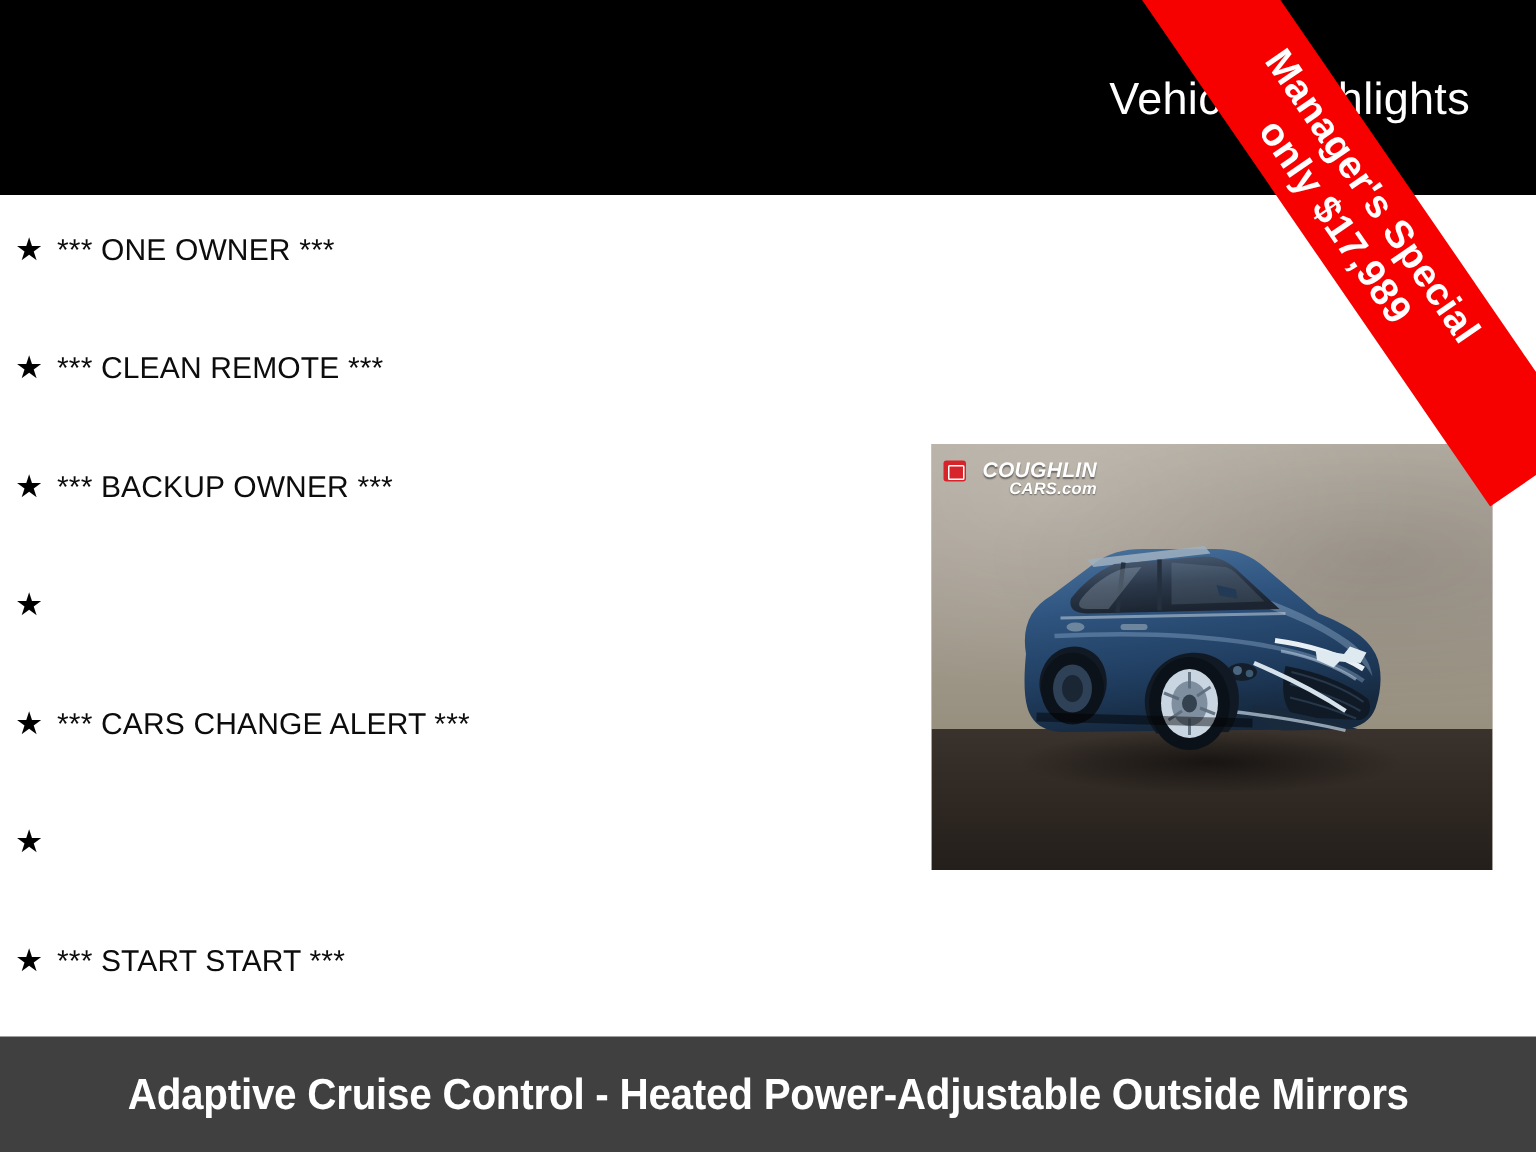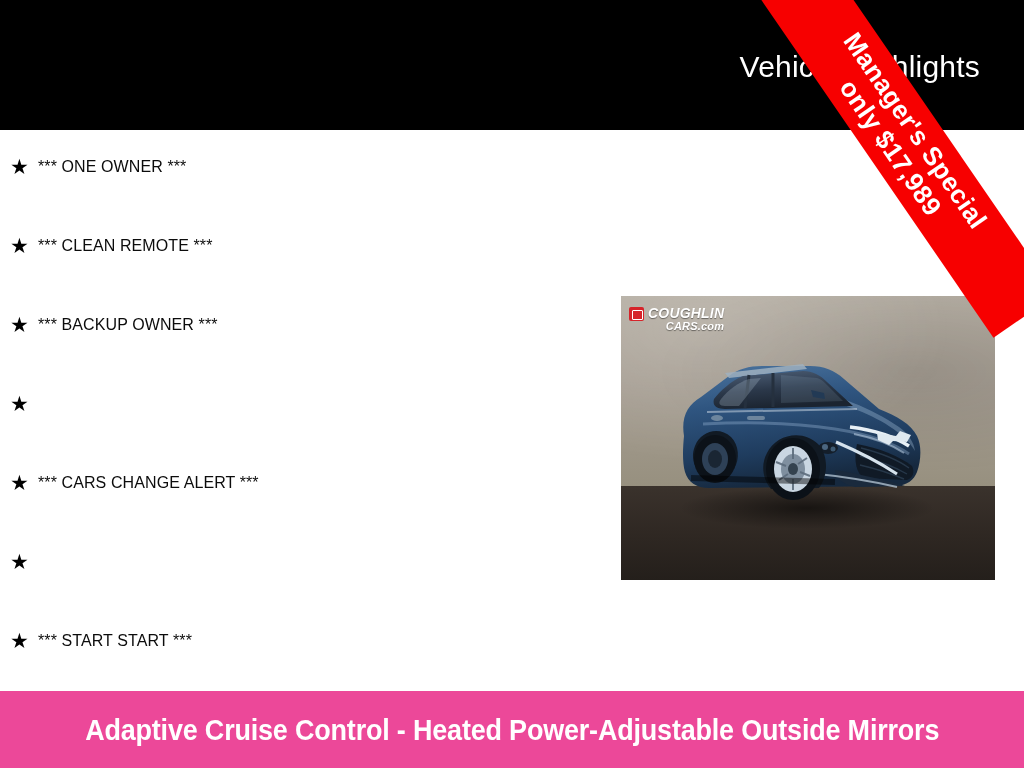--- a/index.html
+++ b/index.html
@@ -90,21 +90,21 @@
     flex: 0 0 auto;
     font-size: 21px;
     line-height: 30px;
     color: #000000;
     width: 28px;
     text-align: left;
   }
 
   .hl-text {
     flex: 1 1 auto;
-    font-size: 16px;
+    font-size: 20px;
     line-height: 30px;
     color: #0c0c0c;
     white-space: nowrap;
     letter-spacing: 0.1px;
   }
 
   
   .vehicle-photo {
     position: absolute;
     left: 621px;
@@ -157,21 +157,21 @@
   }
   .wm-badge::after {
     content: "";
     position: absolute;
     left: 3px; top: 3px;
     width: 9px; height: 8px;
     border: 1.5px solid #ffffff;
     border-radius: 1px;
   }
 
-  .wm-text { line-height: 1; }
+  .wm-text { line-height: 1; margin-left: 7px; }
   .wm-top {
     font-size: 14px;
     font-weight: bold;
     font-style: italic;
     color: #ffffff;
     letter-spacing: 0.2px;
     text-shadow: 0 1px 1px rgba(0,0,0,0.45);
     display: block;
   }
   .wm-bot {
@@ -194,21 +194,21 @@
     z-index: 4;
   }
 
   
   .footer-bar {
     position: absolute;
     left: 0;
     bottom: 0;
     width: 1024px;
     height: 77px;
-    background: #ec4899;
+    background: #404040;
     display: flex;
     align-items: center;
     justify-content: center;
     z-index: 30;
   }
 
   .footer-text {
     color: #ffffff;
     font-weight: bold;
     font-size: 29px;

